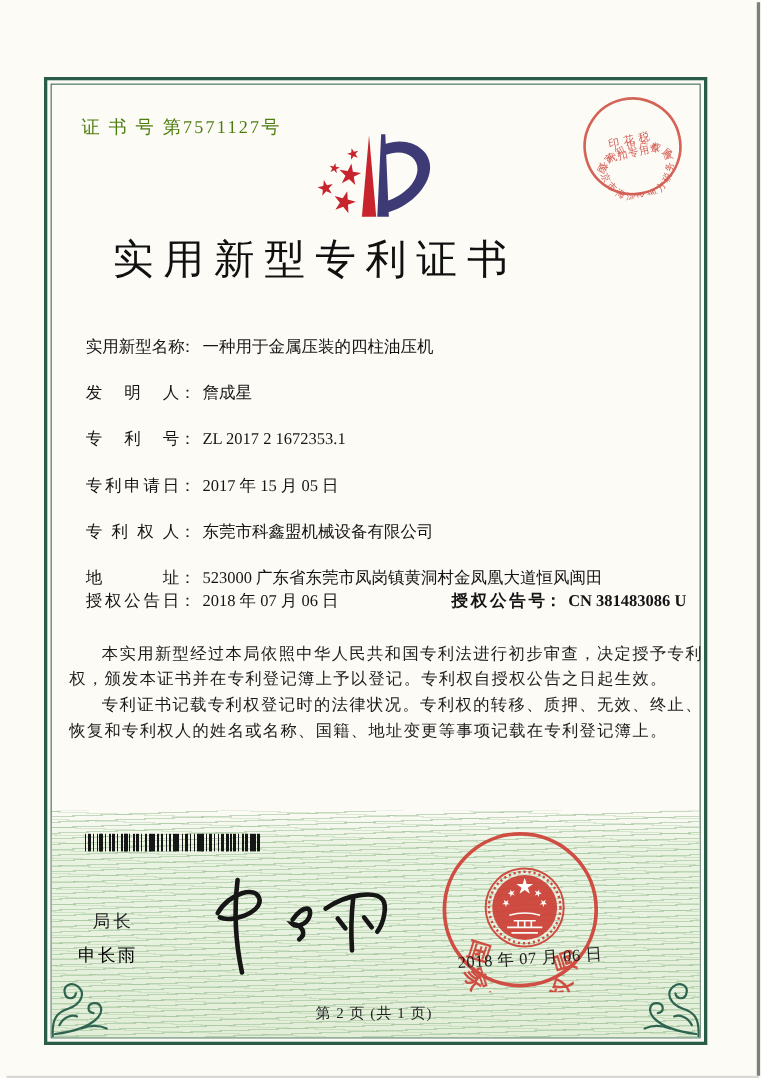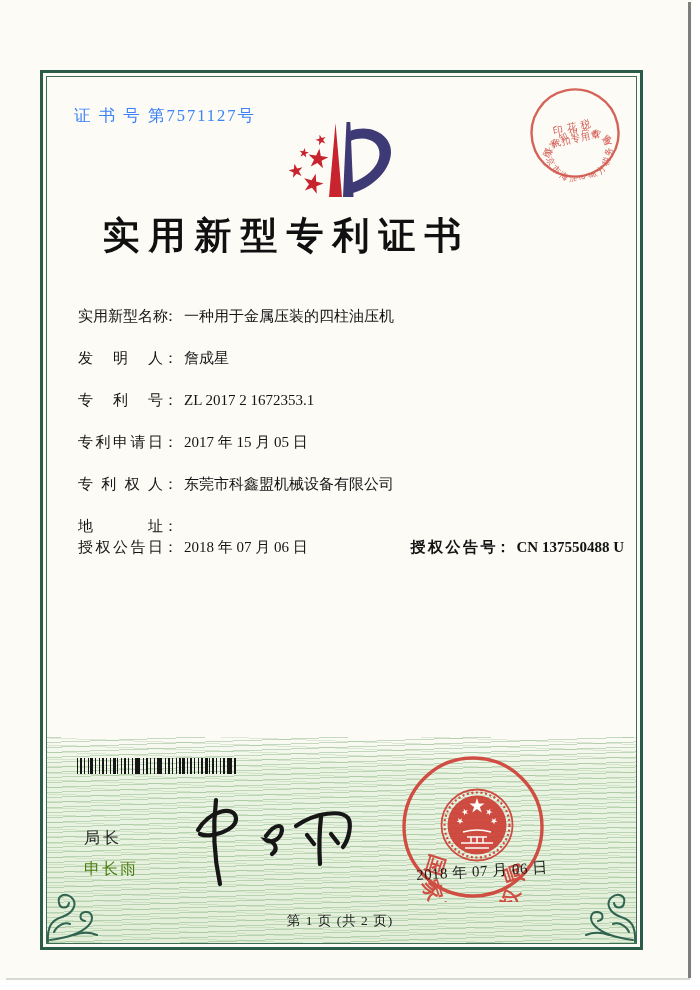--- a/index.html
+++ b/index.html
@@ -20,24 +20,24 @@
     position:absolute;left:4px;right:4px;bottom:4px;height:206px;
     background:
       repeating-linear-gradient(178deg, rgba(130,175,125,.45) 0 1px, rgba(0,0,0,0) 1px 5px),
       repeating-linear-gradient(182deg, rgba(150,190,140,.30) 0 1px, rgba(0,0,0,0) 1px 7px),
       linear-gradient(180deg, rgba(231,242,222,0) 0%, rgba(231,242,222,.85) 16%, #e9f3e1 40%, #e2eed8 100%);
   }
   .flourish{position:absolute;bottom:1px;}
   .fl-left{left:1px;}
   .fl-right{right:1px;transform:scaleX(-1);}
 
-  .cert-no{position:absolute;left:74px;top:105px;font-size:16.5px;letter-spacing:2px;color:#3b82f6;}
+  .cert-no{position:absolute;left:74px;top:105px;font-size:16.5px;letter-spacing:2px;color:#4d7c0f;}
   .logo{position:absolute;left:288px;top:112px;}
   .title{position:absolute;left:0;top:211px;width:564px;text-align:center;
-         font-size:37px;font-weight:bold;letter-spacing:9px;padding-left:9px;box-sizing:border-box;color:#101010;}
+         font-size:37px;font-weight:normal;letter-spacing:9px;padding-left:9px;box-sizing:border-box;color:#101010;}
 
   .fields{position:absolute;left:78px;top:306px;width:546px;font-size:15px;color:#141414;}
   .frow{display:flex;line-height:21px;margin-bottom:21px;white-space:nowrap;}
   .flabel{display:inline-block;width:85px;text-align:justify;text-align-last:justify;flex:0 0 85px;}
   .fcolon{flex:0 0 auto;margin:0 6px 0 0;}
   .fvalue{flex:0 0 auto;}
   .row-addr{margin-bottom:0;}
   .addr2{padding-left:106px;line-height:21px;margin:2px 0 8px 0;}
   .row-grant .right-group{margin-left:auto;display:flex;white-space:nowrap;font-weight:bold;}
 
@@ -45,21 +45,21 @@
          letter-spacing:1.2px;text-align:justify;color:#1b1b1b;}
   .paras p{margin:0;text-indent:2em;}
 
   .barcode{position:absolute;left:77px;top:758px;width:160px;height:16px;
     background:
       repeating-linear-gradient(90deg,#161616 0 1.5px, rgba(0,0,0,0) 1.5px 3px, #161616 3px 5.5px, rgba(0,0,0,0) 5.5px 7.5px, #161616 7.5px 8.5px, rgba(0,0,0,0) 8.5px 11px),
       repeating-linear-gradient(90deg, rgba(0,0,0,0) 0 13px, #161616 13px 16px, rgba(0,0,0,0) 16px 23px);
   }
 
   .director-title{position:absolute;left:84px;top:828px;font-size:16px;letter-spacing:3px;color:#222;}
-  .director-name{position:absolute;left:84px;top:859px;font-size:16px;letter-spacing:2px;color:#4d7c0f;}
+  .director-name{position:absolute;left:71px;top:859px;font-size:16px;letter-spacing:2px;color:#000000;}
   .signature{position:absolute;left:180px;top:790px;}
 
   .office-seal{position:absolute;left:398px;top:752px;opacity:.93;}
   .seal-date{position:absolute;left:416px;top:862px;font-size:15px;letter-spacing:.5px;color:#1b1b1b;transform:rotate(-3.5deg);}
   .tax-stamp{position:absolute;left:528px;top:86px;opacity:.9;transform:rotate(-12deg);}
 
   .footer{position:absolute;left:0;top:912px;width:680px;text-align:center;font-size:13.5px;letter-spacing:1px;color:#222;}
   svg text{font-family:"Liberation Serif","DejaVu Serif",serif;}
 </style>
 </head>
@@ -134,34 +134,37 @@
       <span class="fvalue">2017 年 15 月 05 日</span>
   </div>
   <div class="frow">
     <span class="flabel">专利权人</span>
       <span class="fcolon">：</span>
       <span class="fvalue">东莞市科鑫盟机械设备有限公司</span>
   </div>
   <div class="frow row-addr">
     <span class="flabel">地址</span>
       <span class="fcolon">：</span>
+      <span class="fvalue">523000 广东省东莞市凤岗镇黄洞村金凤凰大道恒风闽田</span>
   </div>
   <div class="frow row-grant">
     <span class="flabel">授权公告日</span>
       <span class="fcolon">：</span>
       <span class="fvalue">2018 年 07 月 06 日</span>
     <span class="right-group">
         <span class="flabel">授权公告号</span>
         <span class="fcolon">：</span>
-        <span class="fvalue">CN 137550488 U</span>
+        <span class="fvalue">CN 381483086 U</span>
       </span>
   </div>
 </div>
 
 <div class="paras">
+  <p>本实用新型经过本局依照中华人民共和国专利法进行初步审查，决定授予专利权，颁发本证书并在专利登记簿上予以登记。专利权自授权公告之日起生效。</p>
+  <p>专利证书记载专利权登记时的法律状况。专利权的转移、质押、无效、终止、恢复和专利权人的姓名或名称、国籍、地址变更等事项记载在专利登记簿上。</p>
 </div>
 
 <div class="barcode"></div>
 
 <div class="director-title">局长</div>
 <div class="director-name">申长雨</div>
 <svg class="signature" width="190" height="102" viewBox="0 0 190 102">
   <g fill="none" stroke="#161616" stroke-width="4.2" stroke-linecap="round">
     <path d="M18 40 C 28 22 54 14 56 28 C 57 40 30 49 20 44"></path>
     <path d="M36 10 C 33 35 33 62 40 94"></path>
@@ -205,16 +208,16 @@
   <text font-size="8.6" fill="#cf4b41" letter-spacing="2.4">
     <textPath href="#arcTopStamp" startOffset="50%" text-anchor="middle">北京市海淀区地方税务局</textPath>
   </text>
   <text font-size="8.6" fill="#cf4b41" letter-spacing="2">
     <textPath href="#arcBottomStamp" startOffset="50%" text-anchor="middle">国家知识产权局</textPath>
   </text>
   <text x="0" y="-3" text-anchor="middle" font-size="10" letter-spacing="4" fill="#cf4b41">印花税</text>
   <text x="0" y="9" text-anchor="middle" font-size="9" letter-spacing="1" fill="#cf4b41">代扣专用章</text>
 </svg>
 
-<div class="footer">第 1 页 (共 2 页)</div>
+<div class="footer">第 2 页 (共 1 页)</div>
 
 <div class="page-edge-right"></div>
 <div class="page-edge-bottom"></div>
 
 </body></html>

